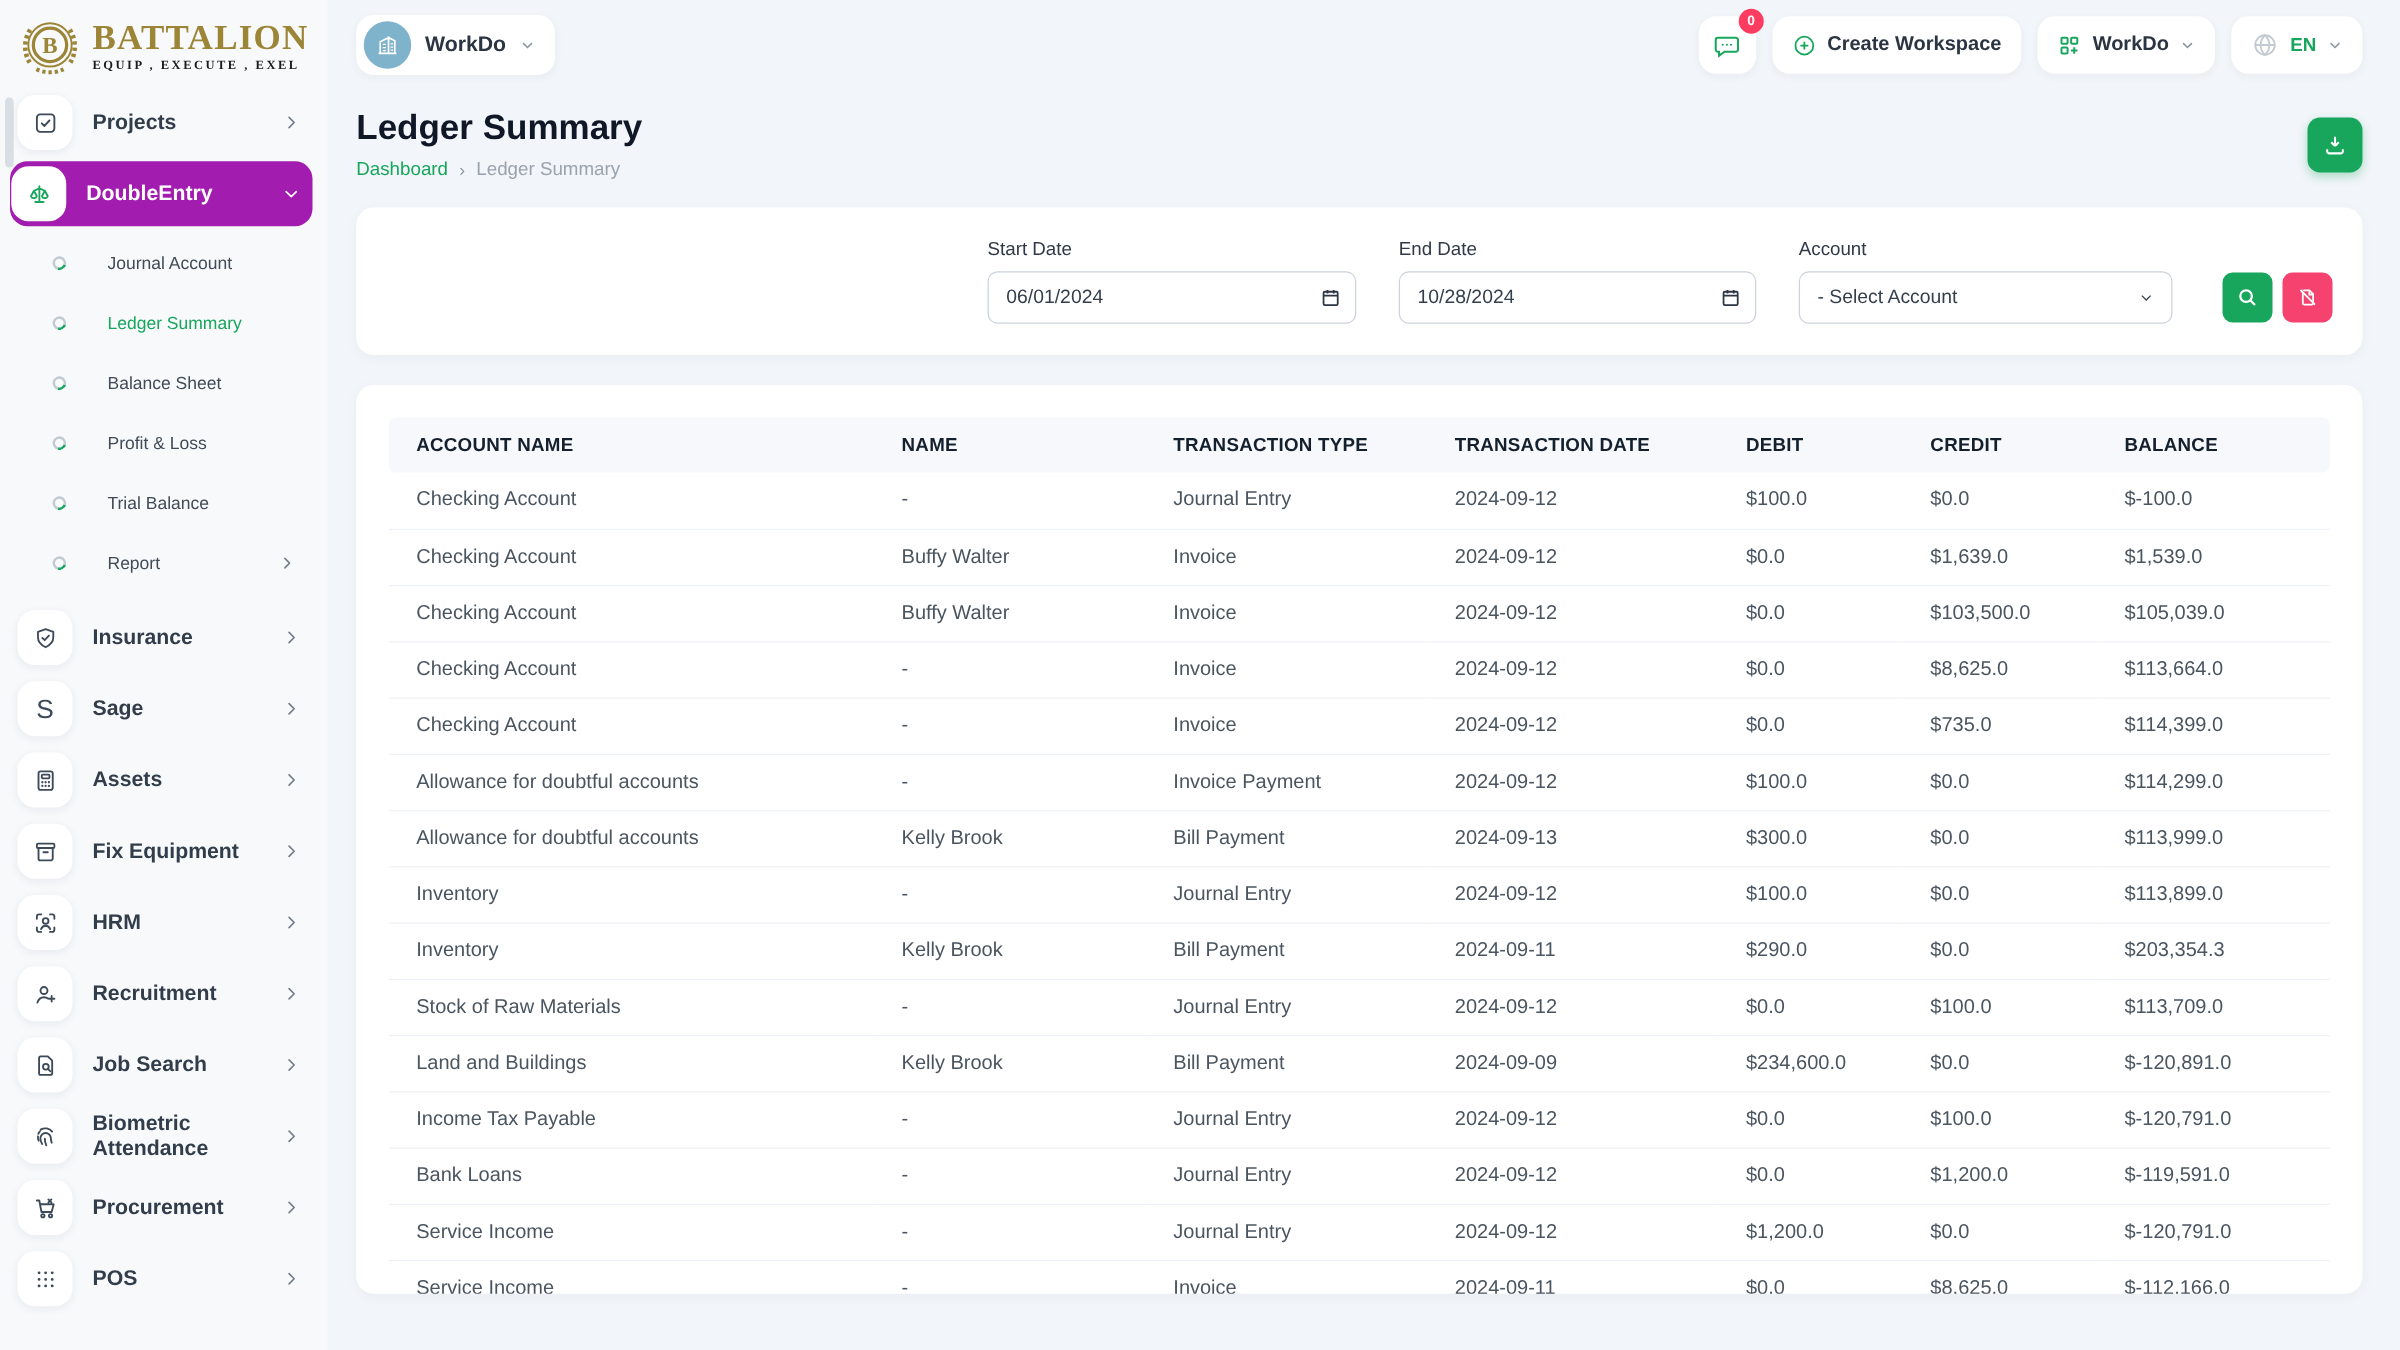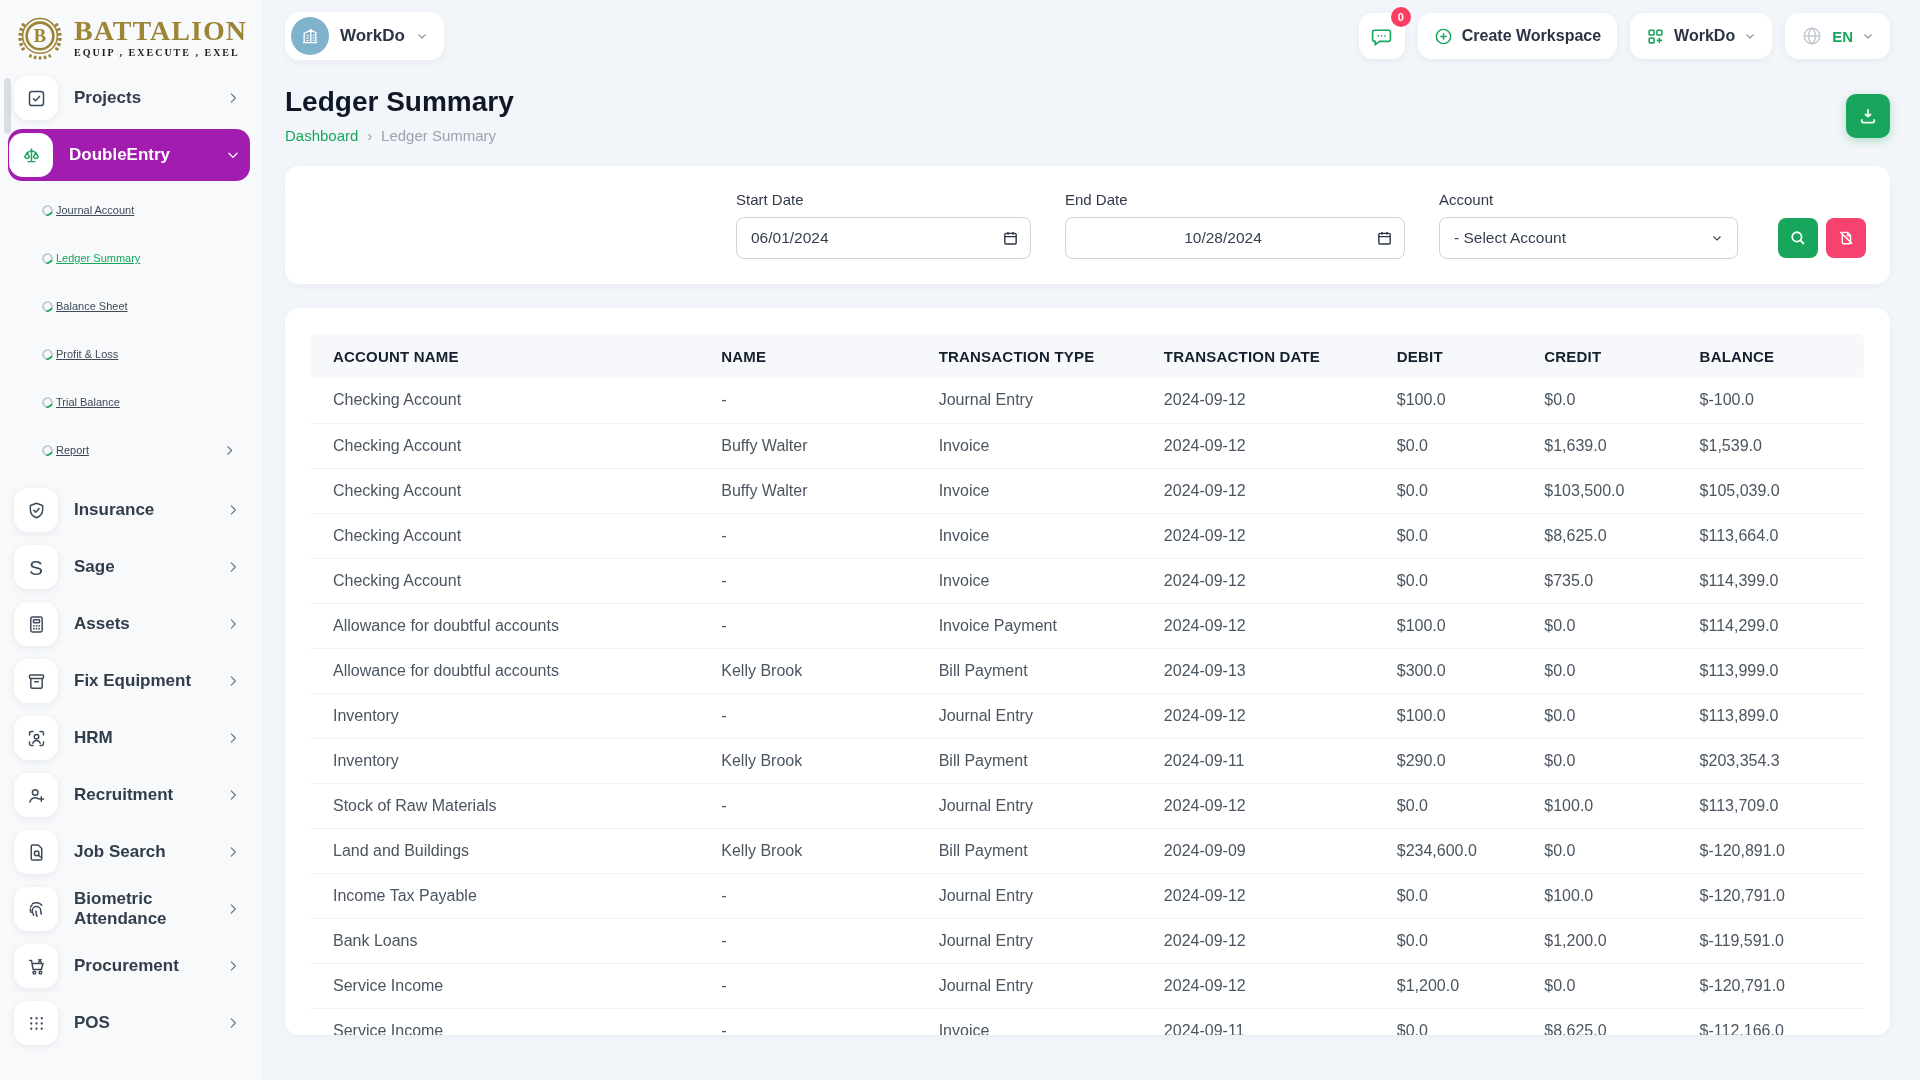--- a/index.html
+++ b/index.html
@@ -23,21 +23,21 @@
   .nav-chev { color:#707c8a; display:flex; }
   .nav-chev svg { width:14px; height:14px; }
   .nav-item.active { background:#a21caf; padding-left:1px; margin-left:-6px; }
   .nav-item.active .nav-icon { color:#17a65c; box-shadow:none; }
   .nav-item.active .nav-label { color:#ffffff; }
   .nav-item.active .nav-chev { color:#ffffff; }
 
   .sub-list { padding:4px 0 6px 28px; }
   .sub-item { display:flex; align-items:center; height:40px; margin-bottom:8px; cursor:pointer; padding-right:14px; }
   .bullet { width:11px; height:11px; border-radius:50%; border:2.5px solid #c2cad3; border-bottom-color:#17a65c; transform:rotate(-30deg); flex:none; }
-  .sub-label { font-size:11px; font-weight:500; color:#404b57; margin-left:3px; flex:1;text-decoration:underline; }
+  .sub-label { font-size:14px; font-weight:500; color:#404b57; margin-left:33px; flex:1; }
   .sub-item.active .sub-label { color:#17a65c; }
   .sub-item .nav-chev svg { width:13px; height:13px; }
 
   
   .main { flex:1; padding:0 30px 0 23px; position:relative; }
 
   .topbar { height:72px; display:flex; align-items:center; }
   .pill { background:#fff; border-radius:14px; display:flex; align-items:center; box-shadow:0 2px 8px rgba(35,46,60,.05); cursor:pointer; }
   .ws-pill { padding:5px 16px 5px 6px; height:48px; gap:11px; }
   .ws-avatar { width:38px; height:38px; border-radius:50%; background:#7fb2cb; display:flex; align-items:center; justify-content:center; color:#fff; }
@@ -66,21 +66,21 @@
   .dl-btn { margin-left:auto; margin-top:8px; width:44px; height:44px; border-radius:10px; background:#17a65c; border:none; display:flex; align-items:center; justify-content:center; color:#fff; cursor:pointer; box-shadow:0 3px 8px rgba(23,166,92,.3); }
   .dl-btn svg { width:20px; height:20px; }
 
   .card { background:#fff; border-radius:14px; box-shadow:0 2px 10px rgba(35,46,60,.04); }
   .filter-card { margin-top:22px; height:118px; display:flex; align-items:center; padding:12px 24px; }
   .filter-row { margin-left:auto; display:flex; align-items:flex-end; gap:34px; }
   .field { display:flex; flex-direction:column; }
   .field-label { font-size:15px; color:#2f3947; margin-bottom:9px; }
   .input-wrap { position:relative; }
   .text-input { height:42px; border:1px solid #ccd3dc; border-radius:8px; padding:0 38px 0 14px; font-size:15.5px; color:#333f4d; font-family:"Liberation Sans",sans-serif; outline:none; background:#fff; }
-  .start-w { width:295px; } .end-w { width:340px;text-align:center; }
+  .start-w { width:295px; } .end-w { width:286px; }
   .input-ic { position:absolute; right:12px; top:50%; transform:translateY(-50%); color:#2c3644; display:flex; pointer-events:none; }
   .input-ic svg { width:17px; height:17px; }
   .select-box { width:299px; height:42px; border:1px solid #ccd3dc; border-radius:8px; display:flex; align-items:center; padding:0 14px; font-size:15.5px; color:#333f4d; cursor:pointer; background:#fff; }
   .select-box .chev-sm { margin-left:auto; color:#39434f; }
   .btn-sq { width:40px; height:40px; border:none; border-radius:8px; display:flex; align-items:center; justify-content:center; color:#fff; cursor:pointer; }
   .btn-sq svg { width:18px; height:18px; }
   .btn-search { background:#17a65c; margin-left:6px; }
   .btn-reset { background:#f5426e; }
   .filter-btns { display:flex; align-items:center; gap:8px; margin-bottom:1px; }
 

